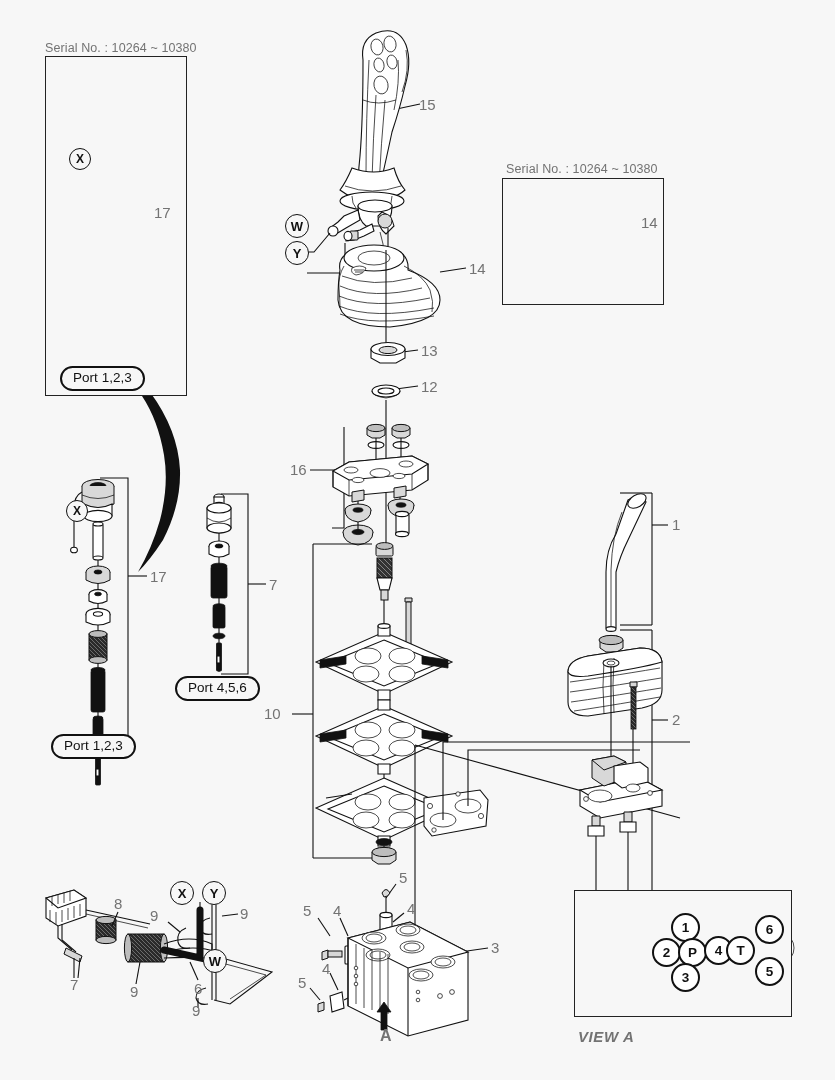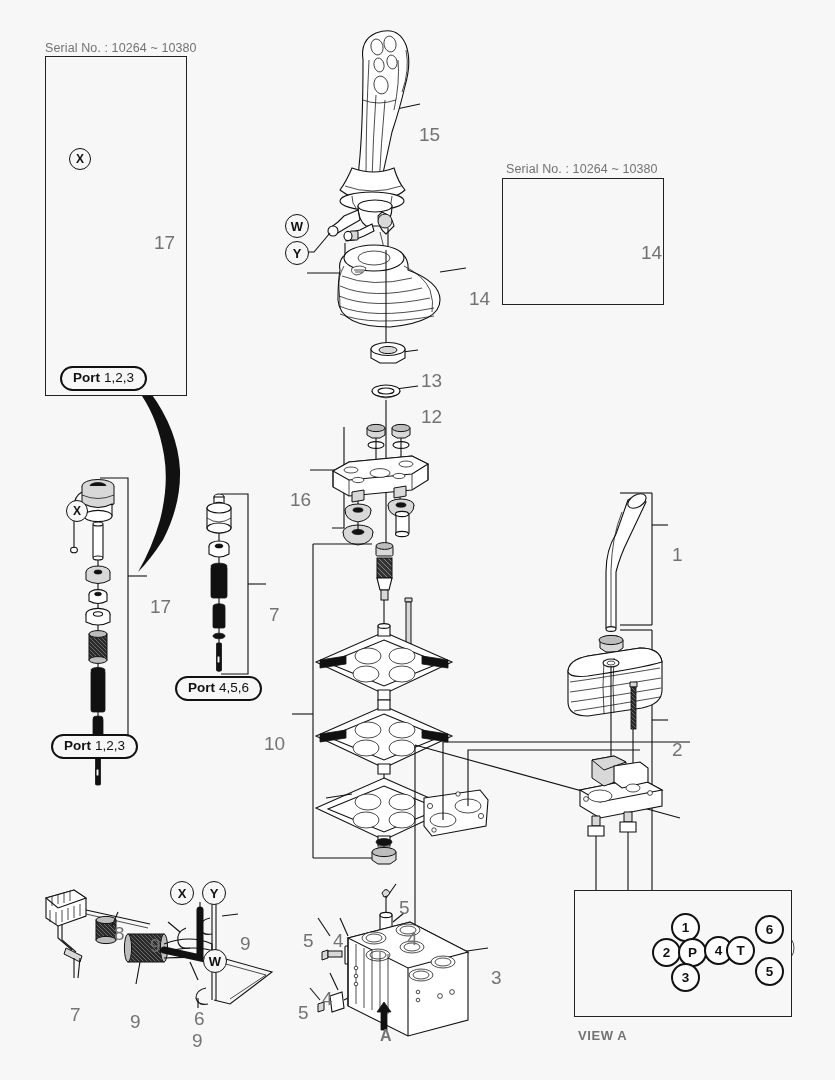--- a/index.html
+++ b/index.html
@@ -13,37 +13,37 @@
   svg.layer{position:absolute;left:0;top:0;width:835px;height:1080px;}
 
   
   .lbl{
     position:absolute;
     font-family:"Liberation Sans", sans-serif;
     color:#737373;
     white-space:nowrap;
     line-height:1;
   }
-  .num{font-size:19px;margin-top:28px;}
+  .num{font-size:15px;}
   .serial{font-size:12.5px;letter-spacing:.1px;}
-  .viewa{font-size:13px;font-weight:bold;letter-spacing:.6px;}
+  .viewa{font-size:15px;font-weight:bold;letter-spacing:.6px;font-style:italic;}
   .alabel{font-size:16px;font-weight:bold;}
 
   
   .pill{
     position:absolute;
     border:2px solid #111;
     border-radius:999px;
     background:#f7f7f7;
     font-size:13.5px;
     padding:3px 11px 4px 11px;
     display:flex;align-items:center;gap:4px;
     line-height:1;
   }
-  .pill .pword{font-weight:bold;}
+  .pill .pword{font-weight:normal;}
   .pill .pnums{font-weight:normal;}
 
   
   .ccall{
     position:absolute;
     width:22px;height:22px;border-radius:50%;
     border:1.6px solid #111;background:#f7f7f7;
     display:flex;align-items:center;justify-content:center;
     font-size:13px;font-weight:bold;
   }

